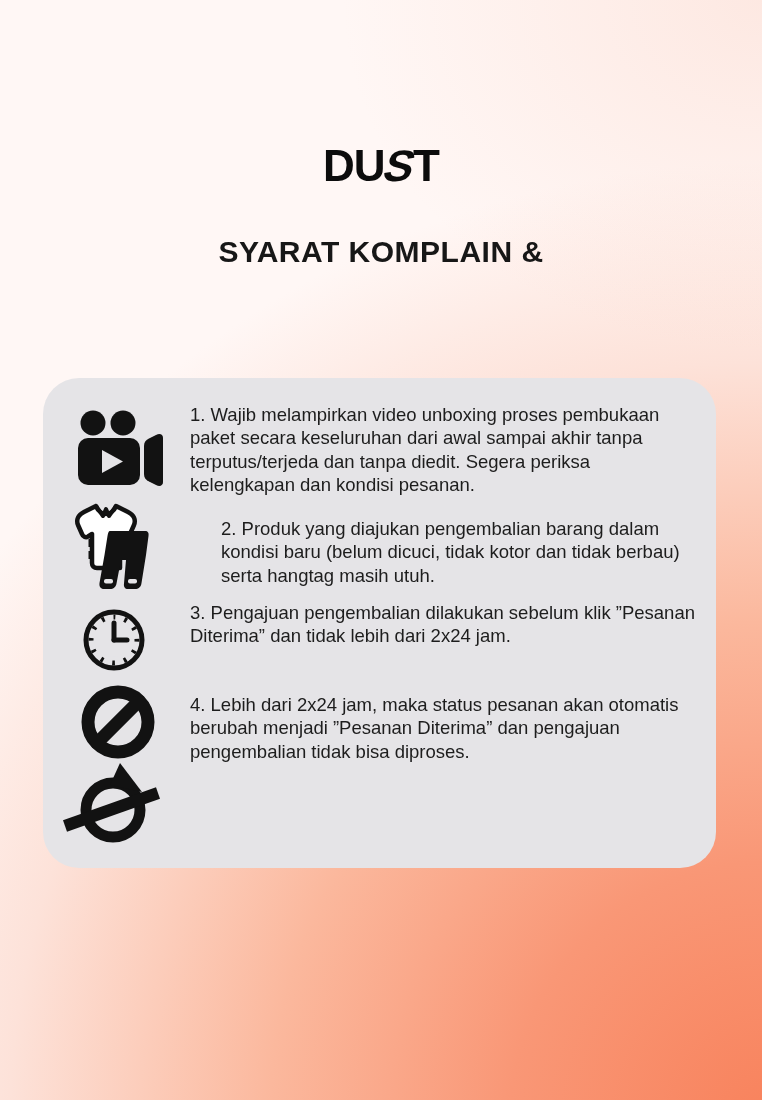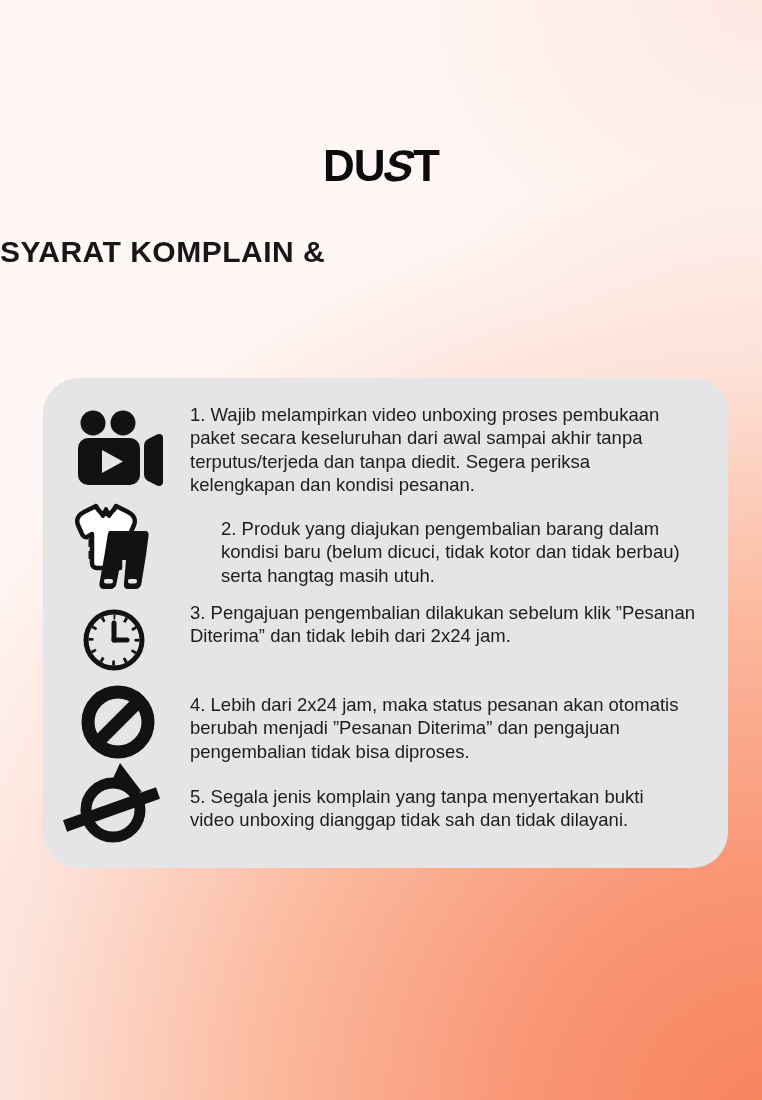--- a/index.html
+++ b/index.html
@@ -15,30 +15,29 @@
   }
   .logo{
     position:absolute;top:144px;left:0;width:100%;
     text-align:center;
     font-size:44px;font-weight:bold;color:#0c0c0c;
     letter-spacing:-1px;line-height:44px;
   }
   .logo-s{display:inline-block;transform:skewX(-16deg);}
   .title{
     position:absolute;top:234px;left:0;width:100%;
-    text-align:left;
+    text-align:center;
     font-size:30px;font-weight:bold;color:#171717;
     line-height:35px;letter-spacing:.5px;
   }
   .card{
     position:absolute;left:43px;top:378px;
     width:673px;height:490px;
     background:#e5e4e7;
     border-radius:36px;
-    padding-left:12px;
   }
   .item-text{
     position:absolute;left:147px;width:545px;
     font-size:18.5px;line-height:23.4px;font-weight:500;
     color:#1d1d1d;white-space:pre-line;
   }
   .t1{top:25px;}  .t2{top:139px;margin-left:31px;}  .t3{top:223px;}  .t4{top:315px;}  .t5{top:407px;}
   .icon{position:absolute;color:#121212;}
   .i1{left:35px;top:32px;}
   .i2{left:30px;top:125px;}
@@ -112,17 +111,15 @@
 berubah menjadi ”Pesanan Diterima” dan pengajuan
 pengembalian tidak bisa diproses.</div>
 
     <span class="icon i5">
       <svg width="97" height="80" viewBox="0 0 97 80" xmlns="http://www.w3.org/2000/svg">
         <circle cx="50" cy="47" r="27" stroke="#121212" stroke-width="11" fill="none"></circle>
         <polygon points="57,0 79,29 47,22" fill="#121212"></polygon>
         <path d="M2,63 L95,30" stroke="#121212" stroke-width="12"></path>
       </svg>
     </span>
-    <div class="item-text t5">5. Segala jenis komplain yang tanpa menyertakan bukti
-video unboxing dianggap tidak sah dan tidak dilayani.</div>
 
   </div>
 </div>
 
 </body></html>

